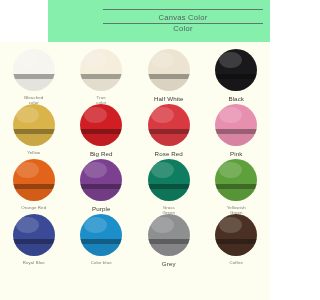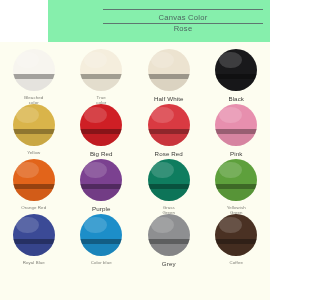--- a/index.html
+++ b/index.html
@@ -112,21 +112,21 @@
 </head>
 <body>
 
 <div id="card">
 
   <div id="header">
     <div id="title-block">
       <div class="rule top" style="background: rgb(94, 119, 112);"></div>
       <div id="title-line1">Canvas Color</div>
       <div class="rule bottom" style="background: rgb(94, 119, 112);"></div>
-      <div id="title-line2">Rose</div>
+      <div id="title-line2">Color</div>
     </div>
   </div>
 
   <div id="swatch-area" style="background: rgb(253, 253, 240);">
       <div class="swatch-row">
         <div class="swatch-cell">
           <div class="dot-wrap">
             <div class="dot" style="background: rgb(247, 245, 239);">
               <div class="gloss"></div>
               <div class="band"></div>

